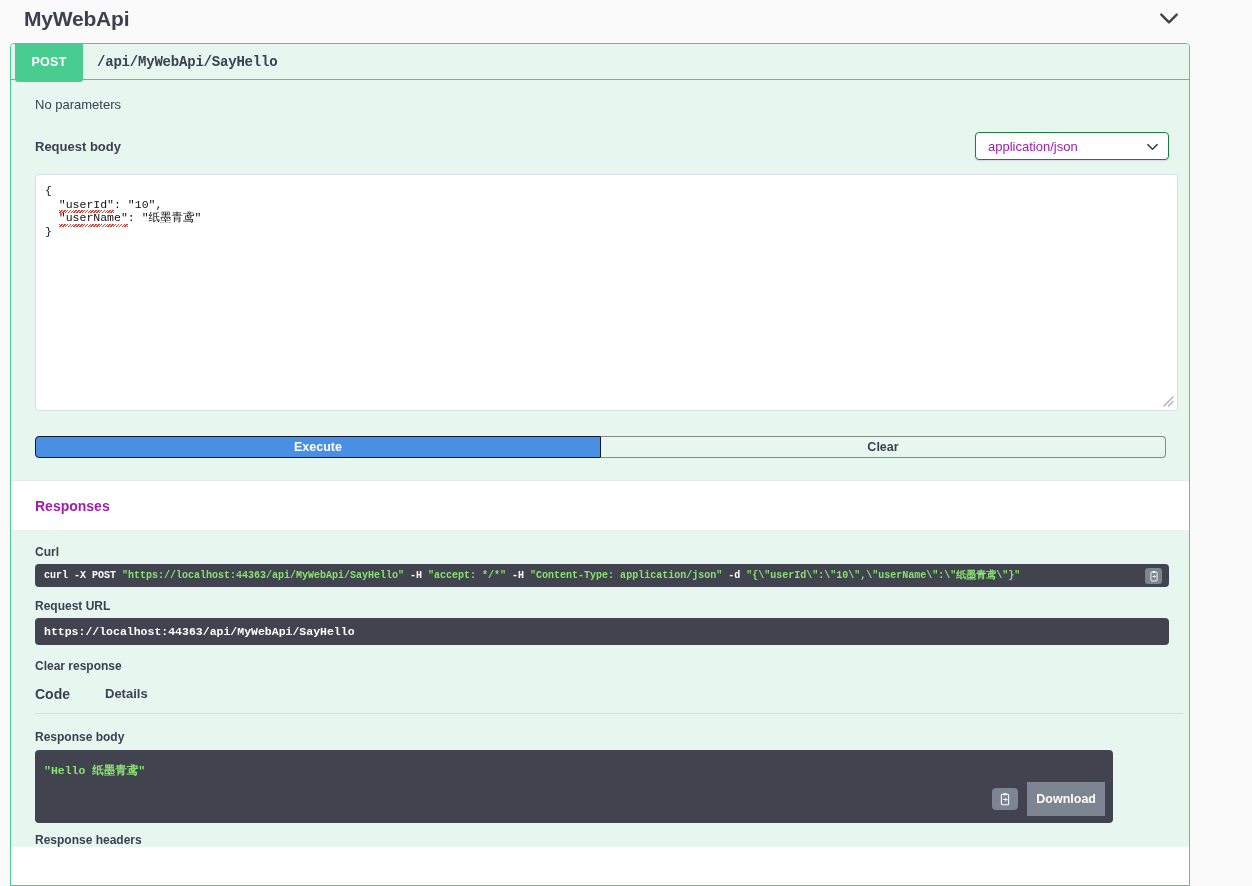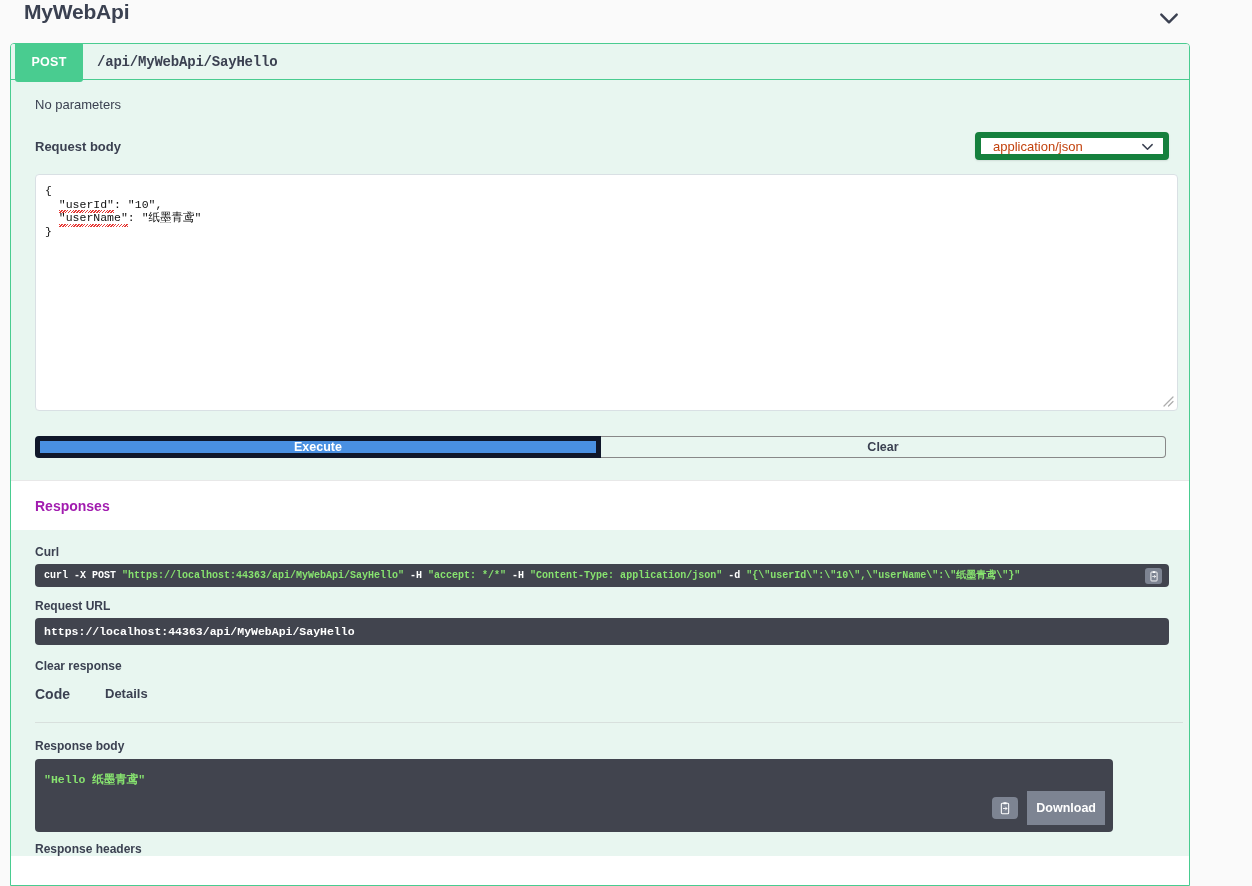--- a/index.html
+++ b/index.html
@@ -9,21 +9,21 @@
     background: #fafafa;
     font-family: "Liberation Sans", sans-serif;
     color: #3b4151;
     overflow: hidden;
   }
   .page { position: relative; width: 1252px; height: 886px; background: #fafafa; }
 
   
   .api-header {
     height: 38px;
-    display: flex; align-items: flex-start;
+    display: flex; align-items: center;
     padding: 0 24px 0 24px;
     position: relative;
   }
   .api-title {
     font-size: 21px; font-weight: bold; color: #3b4151;
     letter-spacing: -0.2px;
   }
   .chevron-big {
     position: absolute; right: 72px; top: 8px;
     width: 22px; height: 22px;
@@ -97,25 +97,25 @@
     font-size: 13px; color: #3b4151;
   }
   .reqbody-row {
     display: flex; align-items: center; justify-content: space-between;
     padding: 2px 20px 14px 24px;
     position: relative; height: 44px;
   }
   .reqbody-label { font-size: 13px; font-weight: bold; color: #3b4151; }
   .ct-select {
     width: 194px; height: 28px;
-    border: 6px solid #15803d; border-radius: 4px;
+    border: 1px solid #15803d; border-radius: 4px;
     background: #fff;
     display: flex; align-items: center; justify-content: space-between;
     padding: 0 9px 0 12px;
-    font-size: 13px; color: #c2410c;
+    font-size: 13px; color: #a21caf;
     cursor: pointer;
     box-shadow: 0 1px 2px rgba(0,0,0,.10);
   }
   .ct-select .chev { width: 13px; height: 13px; }
 
   
   .editor-wrap { background: #e8f6f0; padding: 0 20px 0 24px; }
   .editor {
     position: relative;
     width: 1143px; height: 237px;
@@ -141,21 +141,21 @@
   }
 
   
   .exec-wrap {
     background: #e8f6f0;
     padding: 25px 20px 22px 24px;
     display: flex;
   }
   .execute-btn {
     width: 566px; height: 22px;
-    background: #4990e2; border: 5px solid #0f172a;
+    background: #4990e2; border: 1px solid #0f172a;
     border-radius: 4px 0 0 4px;
     color: #fff; font-size: 12.5px; font-weight: bold;
     display: flex; align-items: center; justify-content: center;
     cursor: pointer;
   }
   .clear-btn {
     width: 565px; height: 22px;
     background: #e8f6f0; border: 1px solid #888;
     border-left: none;
     border-radius: 0 4px 4px 0;
@@ -207,21 +207,21 @@
     cursor: pointer;
   }
   .copy-btn svg { width: 10px; height: 11px; }
 
   .server-resp-label {
     font-size: 12px; font-weight: bold; color: #3b4151;
     margin: 14px 0 13px 0;
   }
   .resp-table { width: 1148px; }
   .resp-head {
-    display: flex; padding-bottom: 20px;
+    display: flex; padding-bottom: 11px;
     border-bottom: 1px solid #d8e0dd;
   }
   .th-code { width: 70px; font-size: 14px; font-weight: bold; color: #3b4151; }
   .th-details { font-size: 13px; font-weight: bold; color: #3b4151; }
   .resp-row { display: flex; padding-top: 16px; }
   .td-code { width: 70px; font-size: 13px; color: #3b4151; }
   .td-details { flex: 1; }
   .resp-body-label { font-size: 12px; font-weight: bold; color: #3b4151; margin-bottom: 6px; }
   .resp-body-block {
     background: #41444e; border-radius: 4px;

